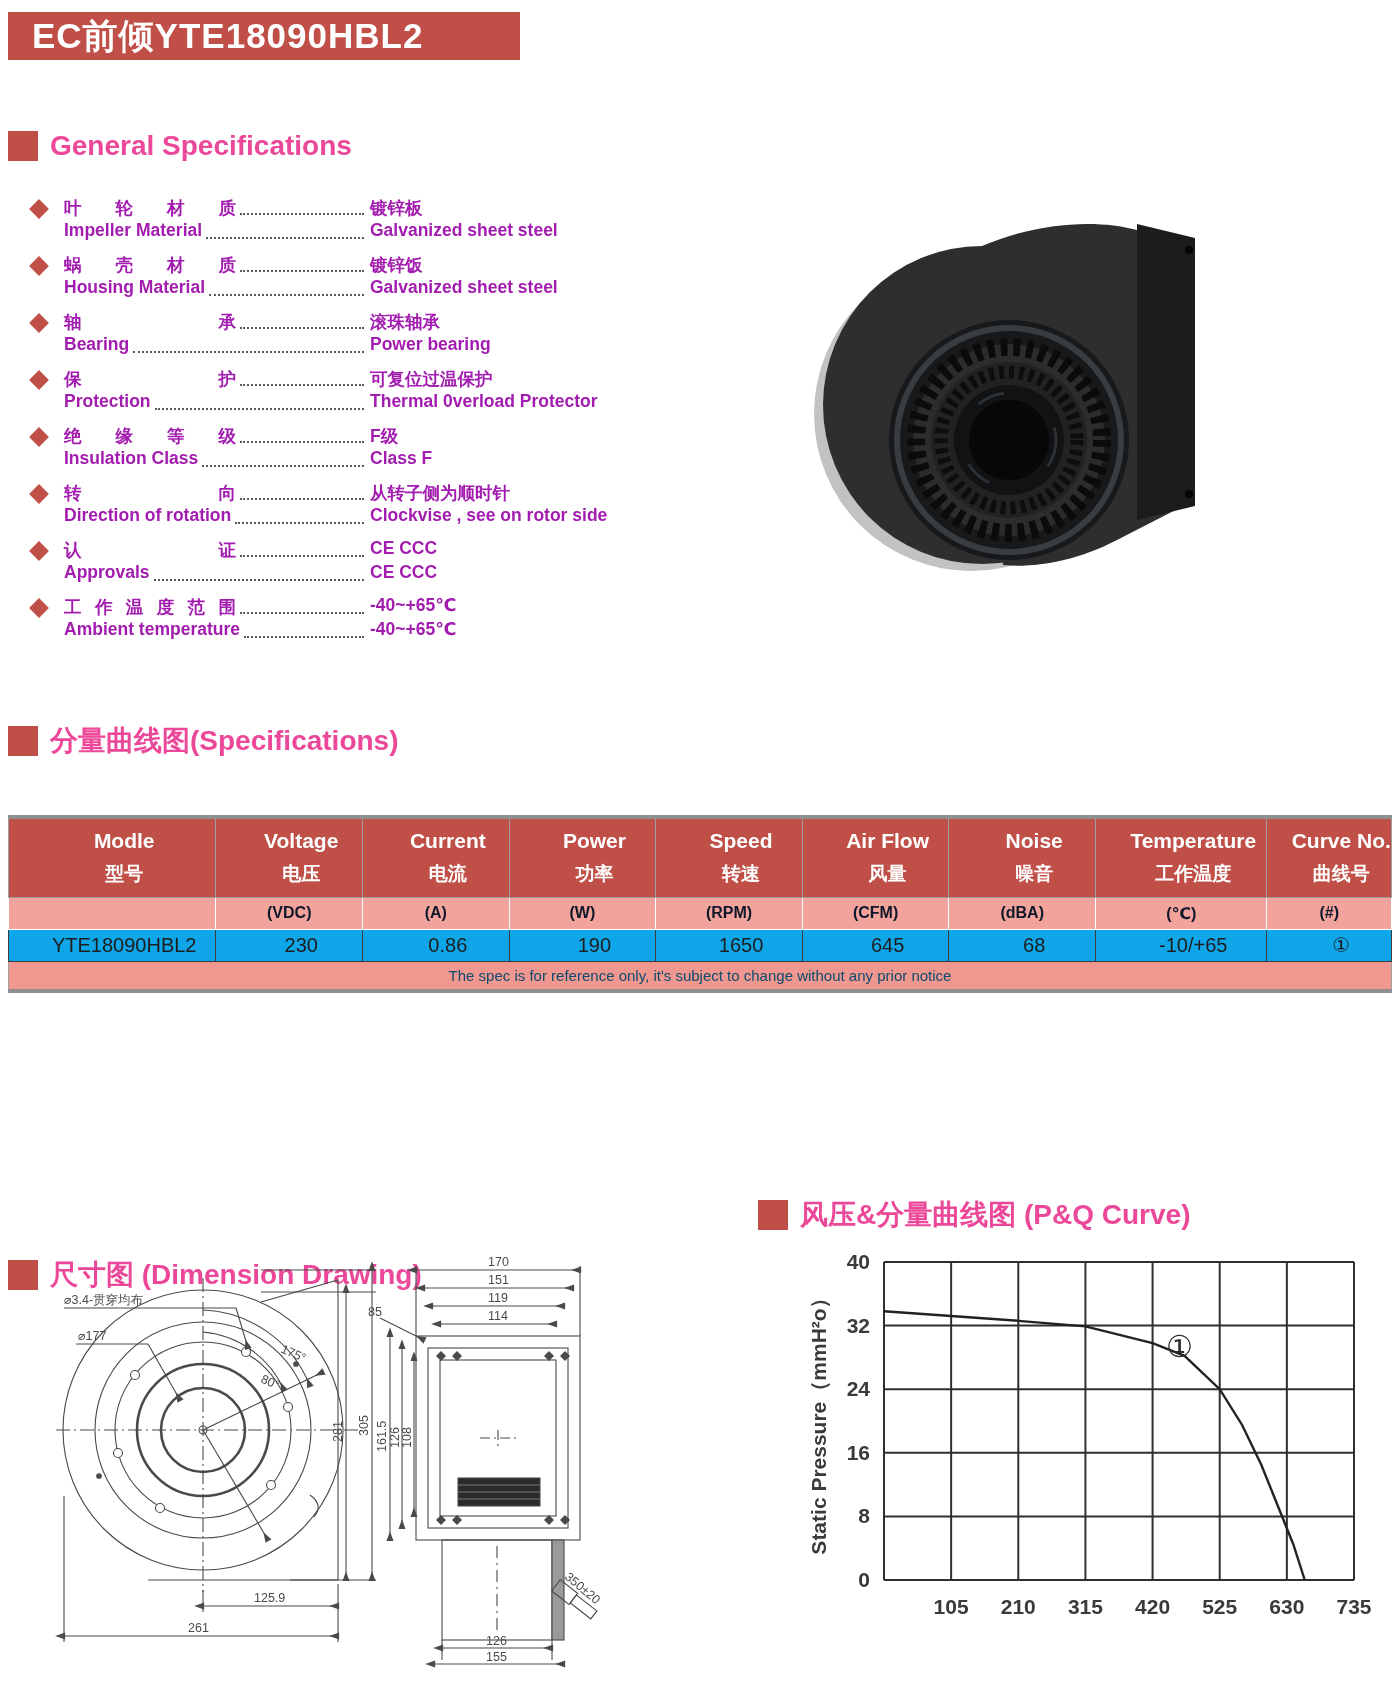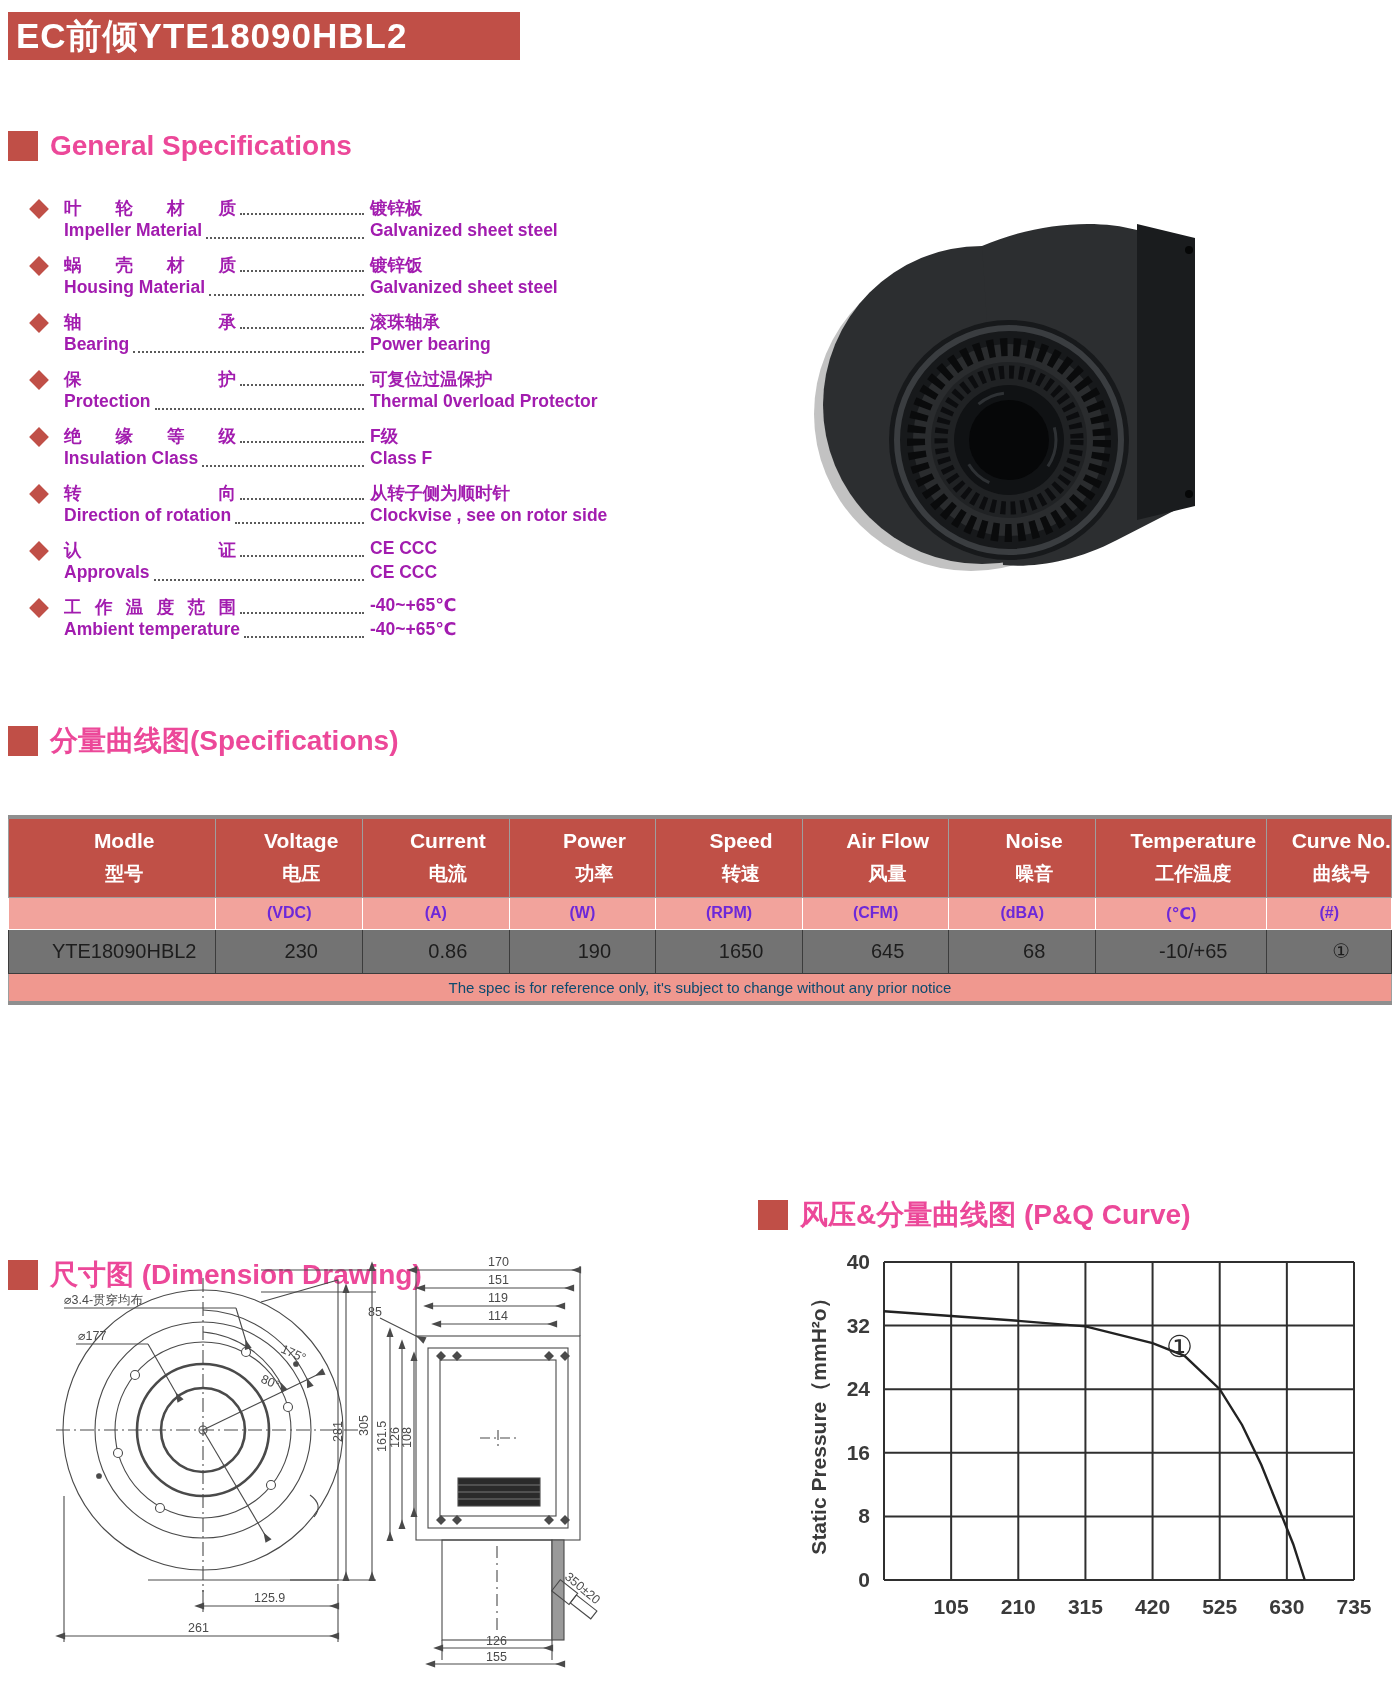--- a/index.html
+++ b/index.html
@@ -5,21 +5,21 @@
   * { margin:0; padding:0; box-sizing:border-box; }
   html,body { background:#ffffff; }
   body {
     width:1400px; height:1688px; position:relative; overflow:hidden;
     font-family:"Liberation Sans","DejaVu Sans",sans-serif; color:#3d3d3d;
   }
   
   .banner {
     position:absolute; left:8px; top:12px; width:512px; height:48px;
     background:#c04f47; color:#ffffff; font-size:35px; font-weight:700;
-    line-height:48px; padding-left:8px; letter-spacing:1px;
+    line-height:48px; padding-left:24px; letter-spacing:1px;
   }
   
   .sec-head { position:absolute; display:flex; align-items:center; }
   .sec-head .sq { width:30px; height:30px; background:#c04f47; margin-right:12px; flex:0 0 auto; }
   .sec-head .txt { color:#ec4899; font-size:28px; font-weight:700; }
   
   #spec-list { position:absolute; left:30px; top:196px; width:640px; }
   .spec-item { position:relative; padding-left:34px; margin-bottom:9px; }
   .spec-item .diamond {
     position:absolute; left:2px; top:6px; width:14px; height:14px;
@@ -37,26 +37,26 @@
     border-top:4px solid #8f8f8f; border-bottom:4px solid #8f8f8f;
   }
   #spec-table td { text-align:center; vertical-align:middle; }
   #spec-table tr.head td {
     background:#c05047; color:#ffffff; border:1px solid #9e9e9e;
     height:80px; font-weight:700;padding-left:24px;
   }
   #spec-table tr.head .h-en { font-size:21px; margin-bottom:8px; }
   #spec-table tr.head .h-cn { font-size:19px; }
   #spec-table tr.units td {
-    background:#f2a39c; color:#6d28d9; border:1px solid #ffffff;
+    background:#f2a39c; color:#0f172a; border:1px solid #ffffff;
     height:32px; font-size:16px; font-weight:700;
   }
   #spec-table tr.data td {
-    background:#737373; color:#1d1d1d; border:1px solid #3c3c3c;
-    height:44px; font-size:20px;padding-left:24px;
+    background:#0ea5e9; color:#1d1d1d; border:1px solid #3c3c3c;
+    height:32px; font-size:20px;padding-left:24px;
   }
   #spec-table tr.note td {
     background:#f0988f; color:#0c4a6e; border:1px solid #9e9e9e;
     height:30px; font-size:15px;
   }
   
   #fan-art   { position:absolute; left:775px; top:168px; }
   #dim-art   { position:absolute; left:28px;  top:1240px; }
   #pq-chart  { position:absolute; left:792px; top:1238px; }
   svg text { font-family:"Liberation Sans","DejaVu Sans",sans-serif; }

